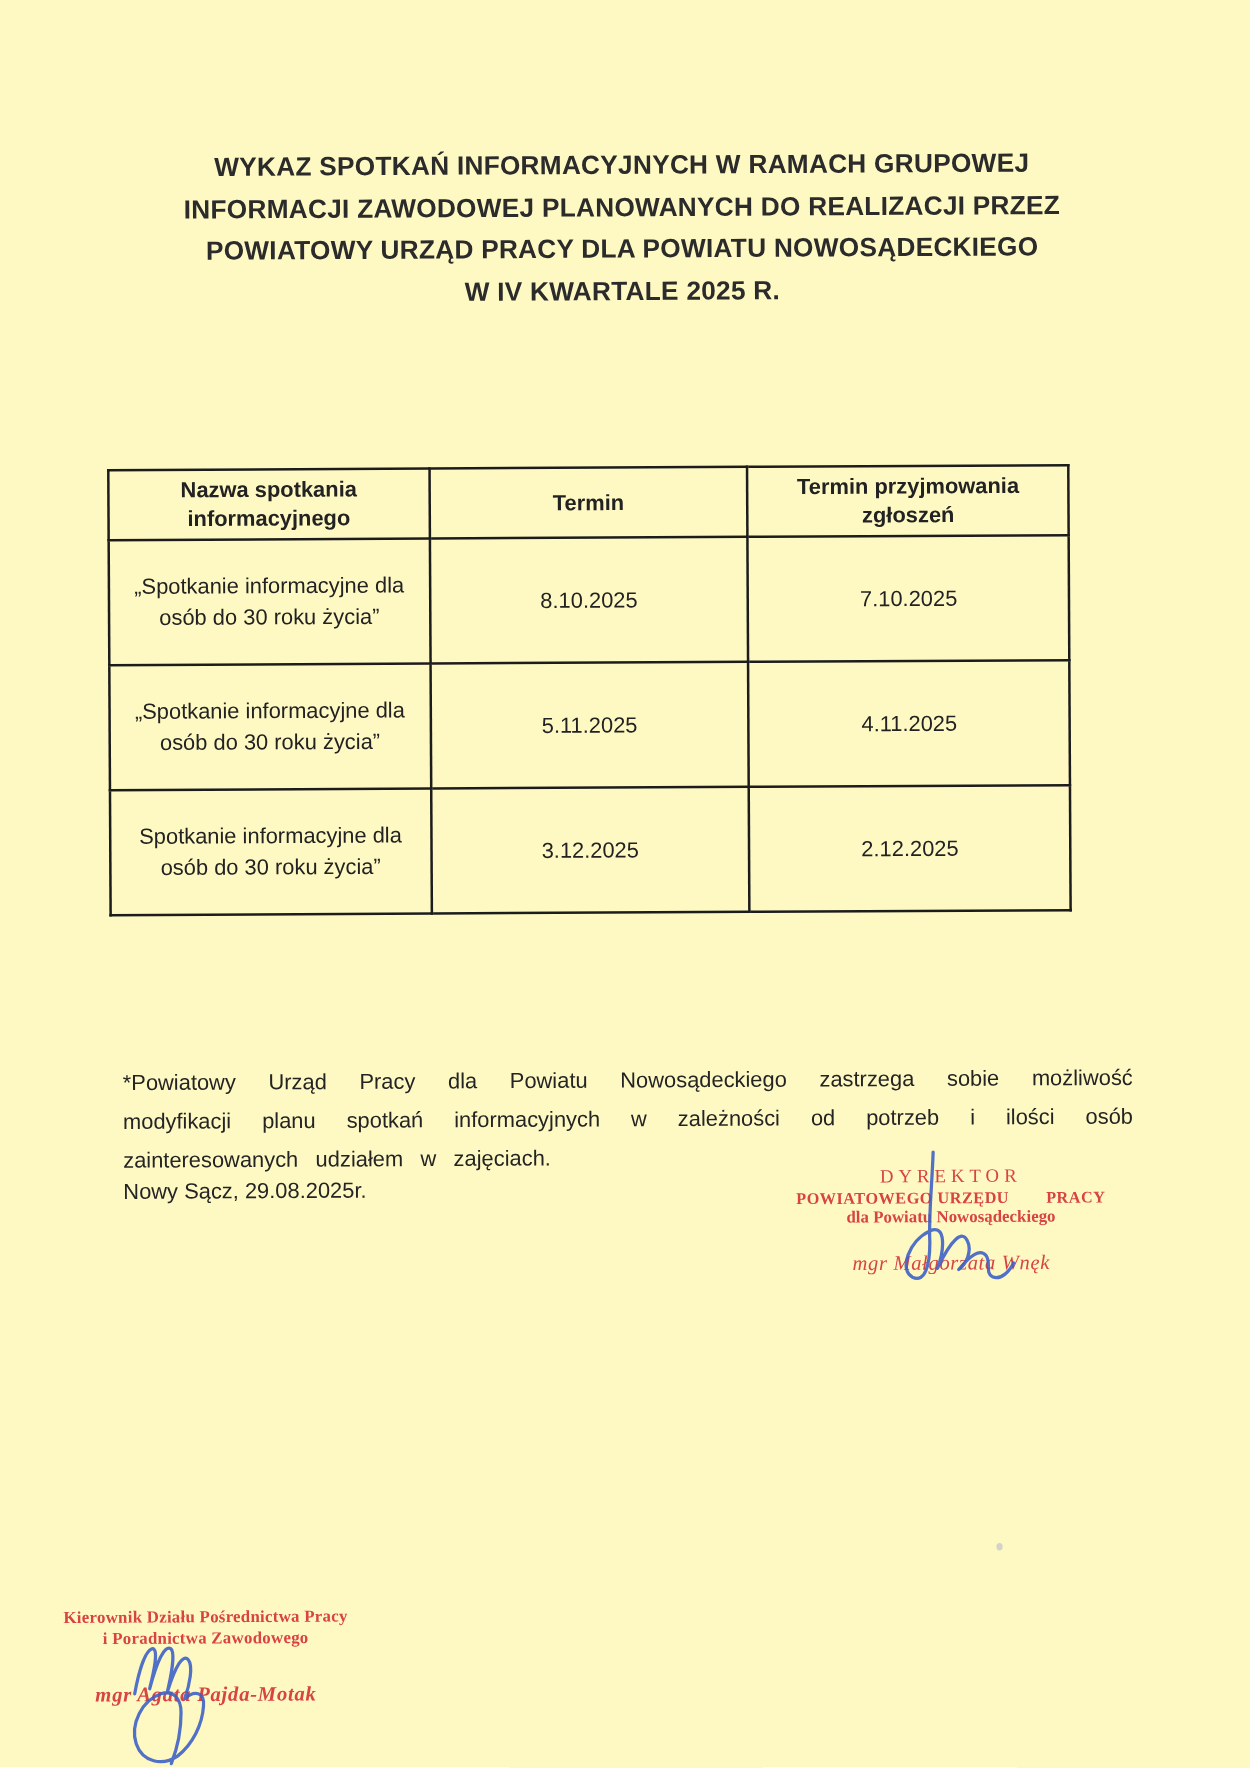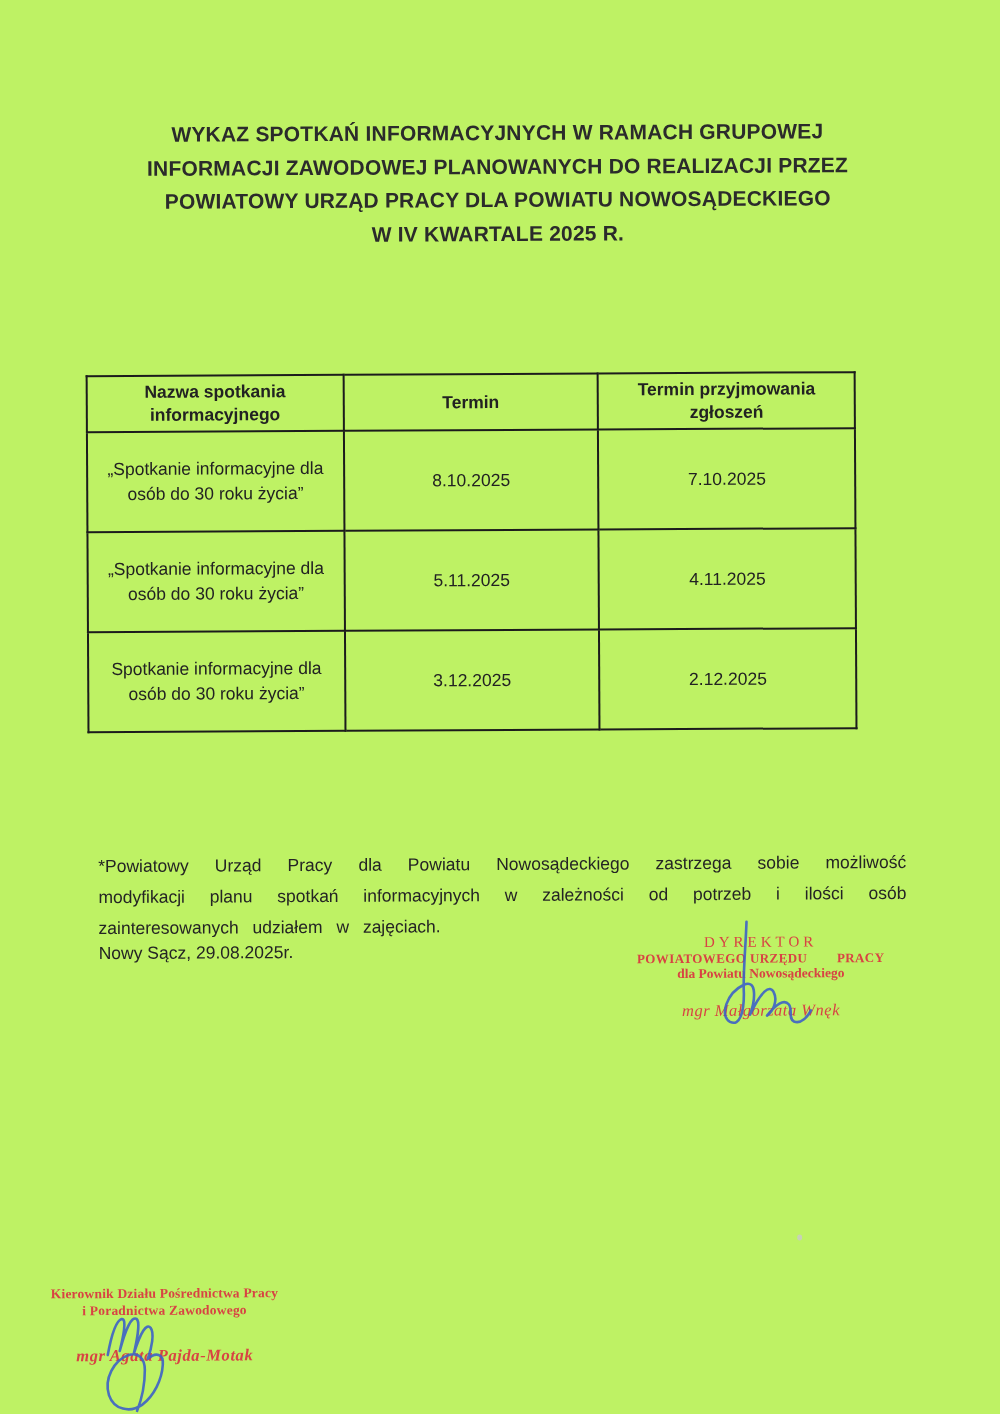--- a/index.html
+++ b/index.html
@@ -9,21 +9,21 @@
     width: 1000px;
     height: 1414px;
     overflow: hidden;
     font-family: "Liberation Sans", sans-serif;
     color: var(--ink-black, #262626);
   }
   .page {
     position: relative;
     width: 1000px;
     height: 1414px;
-    background: #bef264;
+    background: #fef9c3;
   }
   
   .scan {
     position: absolute;
     inset: 0;
     transform: rotate(-0.3deg);
     transform-origin: 50% 45%;
   }
 
   

